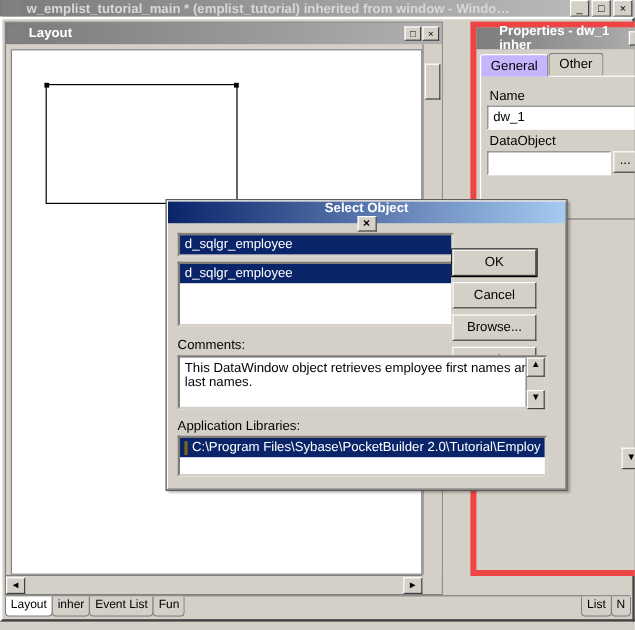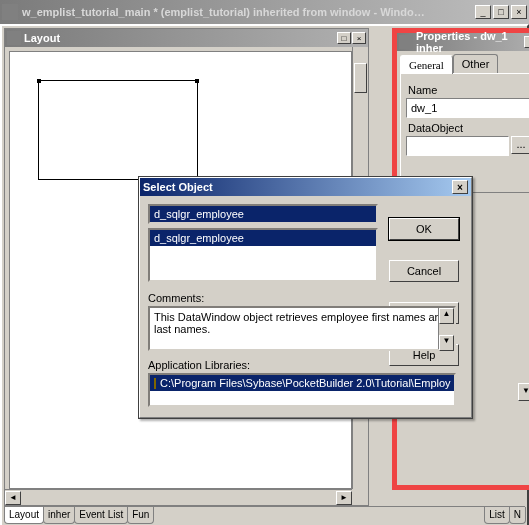--- a/index.html
+++ b/index.html
@@ -1,19 +1,19 @@
 <!DOCTYPE html>
 <html><head>
 <meta charset="utf-8">
 <style>
 * { box-sizing: border-box; margin: 0; padding: 0; font-family: "Tahoma", "MS Sans Serif", sans-serif; font-size: 11px; }
 body { background: #d4d0c8; width: 529px; height: 525px; position: relative; overflow: hidden; }
 
 
-.titlebar { height: 24px; background: linear-gradient(to right, #7b7b7b, #bfbfbf); display: flex; align-items: center; padding: 0 2px; color: #d8d8d8; }
+.titlebar { height: 14px; background: linear-gradient(to right, #7b7b7b, #bfbfbf); display: flex; align-items: flex-end; padding: 0 2px; color: #d8d8d8; }
 .titlebar .sys-icon { width: 16px; height: 16px; background: #808080; margin-right: 4px; }
 .titlebar .title-text { flex: 1; font-weight: bold; white-space: nowrap; overflow: hidden; }
 .titlebar .win-btns { display: flex; gap: 2px; }
 .titlebar .win-btn { width: 16px; height: 14px; background: #d4d0c8; border: 1px solid #fff; border-right-color:#404040; border-bottom-color:#404040; font-size: 9px; display:flex; align-items:center; justify-content:center; color:#000;}
 
 .outer-frame { border: 2px solid #d4d0c8; border-top-color:#fff; border-left-color:#fff; border-right-color:#404040; border-bottom-color:#404040; height: 504px; position:relative; background:#d4d0c8; }
 
 
 .panel { position:absolute; background:#d4d0c8; }
 .panel-layout { left:2px; top:2px; width:365px; height:478px; border:1px solid #808080; }
@@ -32,51 +32,51 @@
 .vscroll { position:absolute; right:0; top:0; width:16px; bottom:16px; background:#d4d0c8; border-left:1px solid #808080; }
 .vscroll .thumb { position:absolute; top:16px; left:1px; right:1px; height:30px; background:#d4d0c8; border:1px solid #fff; border-right-color:#404040; border-bottom-color:#404040; }
 .hscroll { position:absolute; left:0; right:16px; bottom:0; height:16px; background:#d4d0c8; border-top:1px solid #808080; display:flex; align-items:center; }
 .hscroll .arrow { width:16px; height:14px; background:#d4d0c8; border:1px solid #fff; border-right-color:#404040; border-bottom-color:#404040; display:flex; align-items:center; justify-content:center; font-size:8px;}
 
 
 .panel-props { left:390px; top:2px; width:153px; height:462px; border:5px solid #ef4444; }
 .props-body { padding:3px; }
 .tabs { display:flex; }
 .tab { padding:3px 8px; border:1px solid #808080; border-bottom:none; background:#d4d0c8; border-top-left-radius:3px; border-top-right-radius:3px; }
-.tab.active { background:#ffffff; position:relative; top:1px; border-top-color:#fff; border-left-color:#fff;font-family:Liberation Serif, serif;}
+.tab.active { background:#c4b5fd; position:relative; top:1px; border-top-color:#fff; border-left-color:#fff;}
 .tab-page { border:1px solid #fff; border-right-color:#808080; border-bottom-color:#808080; padding:6px 5px; min-height:120px;}
 .field-label { margin:4px 0 2px 2px; }
 .text-input { width:100%; height:20px; border:1px solid #808080; border-right-color:#fff; border-bottom-color:#fff; background:#fff; padding:2px 4px; }
 .dot-btn { width:20px; height:18px; background:#d4d0c8; border:1px solid #fff; border-right-color:#404040; border-bottom-color:#404040; float:right; text-align:center; line-height:14px;}
 
 
 .bottom-tabs { position:absolute; left:2px; right:2px; bottom:2px; height:18px; display:flex; background:#d4d0c8; border-top:1px solid #808080; }
 .btab { padding:2px 4px; border:1px solid #808080; border-top:none; border-bottom-left-radius:4px; border-bottom-right-radius:4px; margin-right:-1px; background:#d4d0c8; font-size:10px; white-space:nowrap;}
 .btab.active { background:#fff; }
 
 
 .dialog { position:absolute; left:136px; top:150px; width:335px; background:#d4d0c8; border:1px solid #404040; box-shadow: 2px 2px 2px rgba(0,0,0,0.3); z-index:10; }
 .dialog-inner { border:1px solid #fff; border-right-color:#808080; border-bottom-color:#808080; }
-.dialog-title { height:18px; background:linear-gradient(to right,#0a246a,#a6caf0); display:flex; align-items:center; padding:0 3px; color:#fff; font-weight:bold; }
+.dialog-title { height:18px; background:linear-gradient(to right,#0a246a,#a6caf0); display:flex; align-items:center; padding:0 3px; color:#fff; font-weight:bold;flex-direction:column; }
 .dialog-title .t-text { flex:1; }
 .dialog-title .close-btn { width:16px; height:14px; background:#d4d0c8; border:1px solid #fff; border-right-color:#404040; border-bottom-color:#404040; color:#000; font-size:10px; display:flex; align-items:center; justify-content:center; font-weight:bold;}
 .dialog-body { padding:8px 8px 10px 8px; position:relative; }
 .dlg-left { width:230px; }
 .dlg-label { margin:4px 0 2px 0; }
 .dlg-input { width:230px; height:20px; background:#fff; border:2px inset #d4d0c8; padding:0; }
 .dlg-input .sel { display:block; background:#0a246a; color:#fff; padding:2px 4px; }
 .dlg-list { width:230px; height:54px; background:#fff; border:2px inset #d4d0c8; margin-top:4px; overflow:hidden;}
 .dlg-list .row { background:#0a246a; color:#fff; padding:2px 4px; }
 .dlg-comments { width:308px; height:45px; background:#fff; border:2px inset #d4d0c8; padding:3px 4px; position:relative; margin-top:2px; }
 .dlg-comments .cscroll { position:absolute; right:0; top:0; bottom:0; width:16px; background:#d4d0c8; border-left:1px solid #808080;}
 .dlg-comments .cscroll .ar { height:16px; border:1px solid #fff; border-right-color:#404040; border-bottom-color:#404040; font-size:8px; text-align:center;}
 .dlg-libs { width:308px; height:34px; background:#fff; border:2px inset #d4d0c8; margin-top:2px; overflow:hidden;text-align:center;}
 .dlg-libs .librow { background:#0a246a; color:#fff; padding:2px 4px; white-space:nowrap; display:flex; align-items:center; gap:4px;}
 .dlg-libs .libicon { width:14px; height:11px; background:#ffcc00; border:1px solid #806600; }
-.dlg-btns { position:absolute; right:12px; top:22px; display:flex; flex-direction:column; gap:20px; }
+.dlg-btns { position:absolute; right:24px; top:22px; display:flex; flex-direction:column; gap:5px; }
 .dlg-btn { width:70px; height:22px; background:#d4d0c8; border:1px solid #fff; border-right-color:#404040; border-bottom-color:#404040; display:flex; align-items:center; justify-content:center; }
 .dlg-btn.default { box-shadow: 0 0 0 1px #000; }
 
 .props-combo { position:absolute; right:4px; top:332px; width:18px; height:68px; }
 .props-combo .arrowbtn { width:16px; height:18px; background:#d4d0c8; border:1px solid #fff; border-right-color:#404040; border-bottom-color:#404040; font-size:8px; text-align:center; line-height:14px;}
 </style>
 </head>
 <body>
 
 <div class="titlebar">

